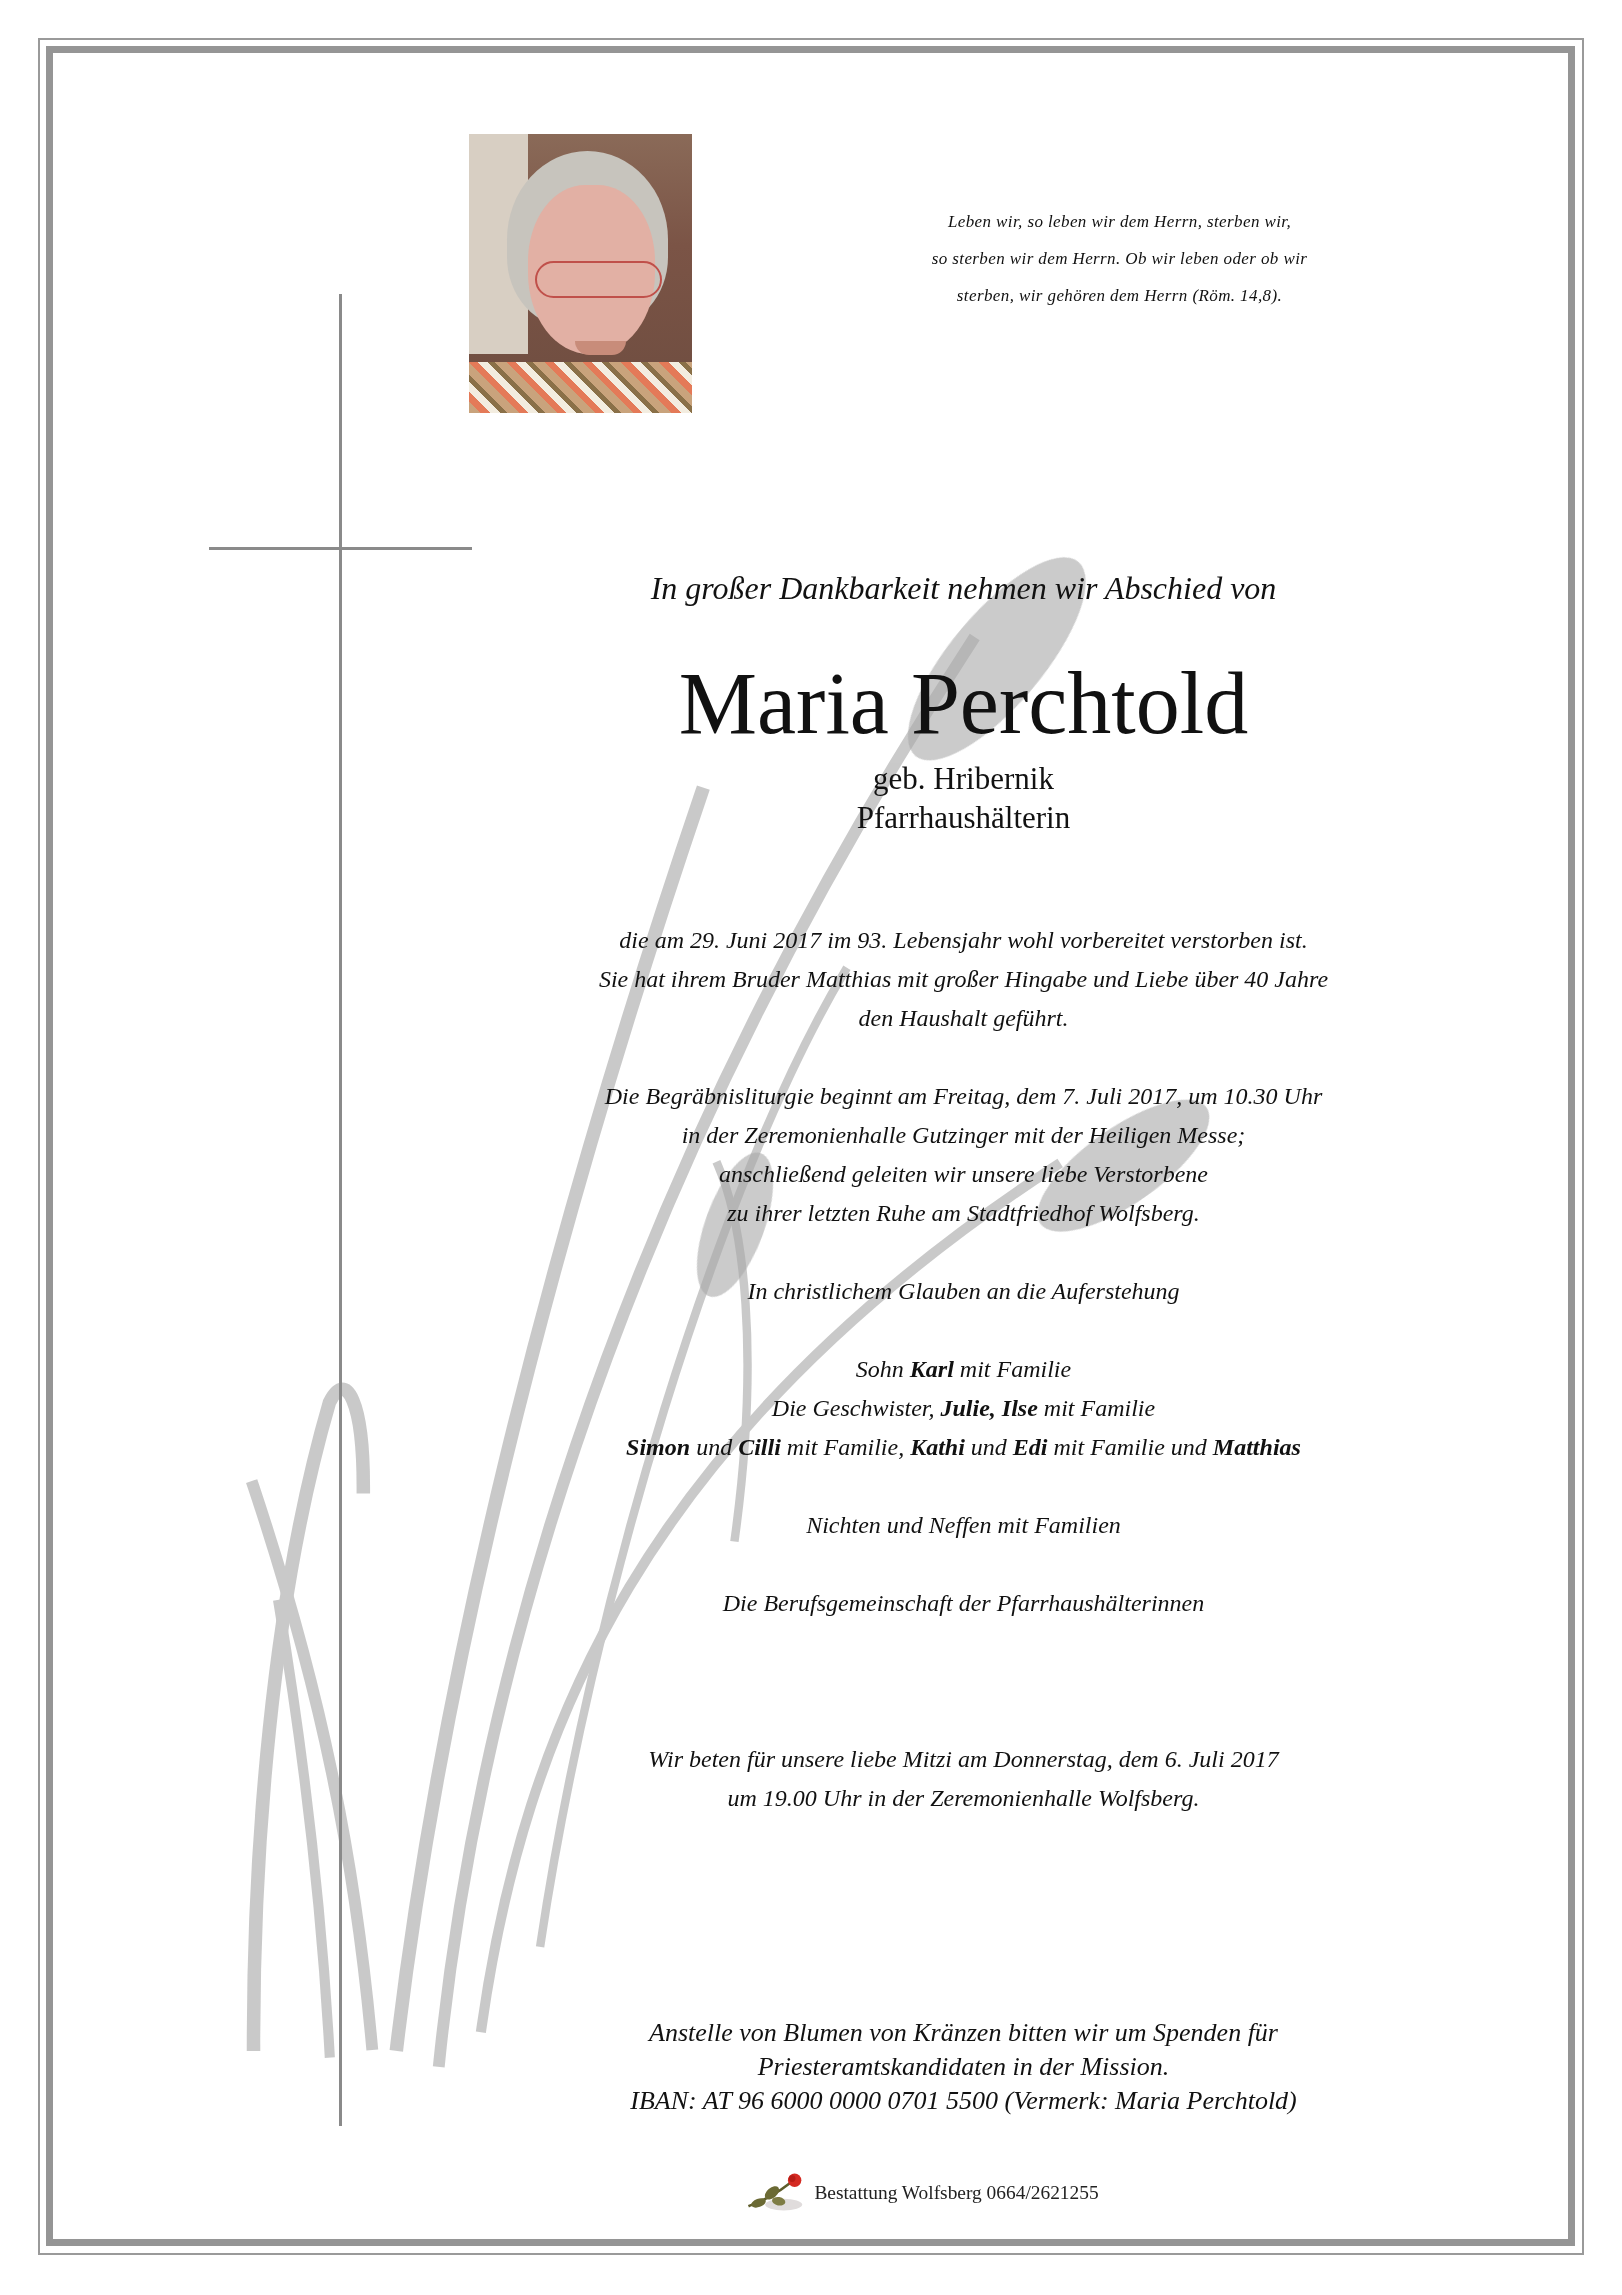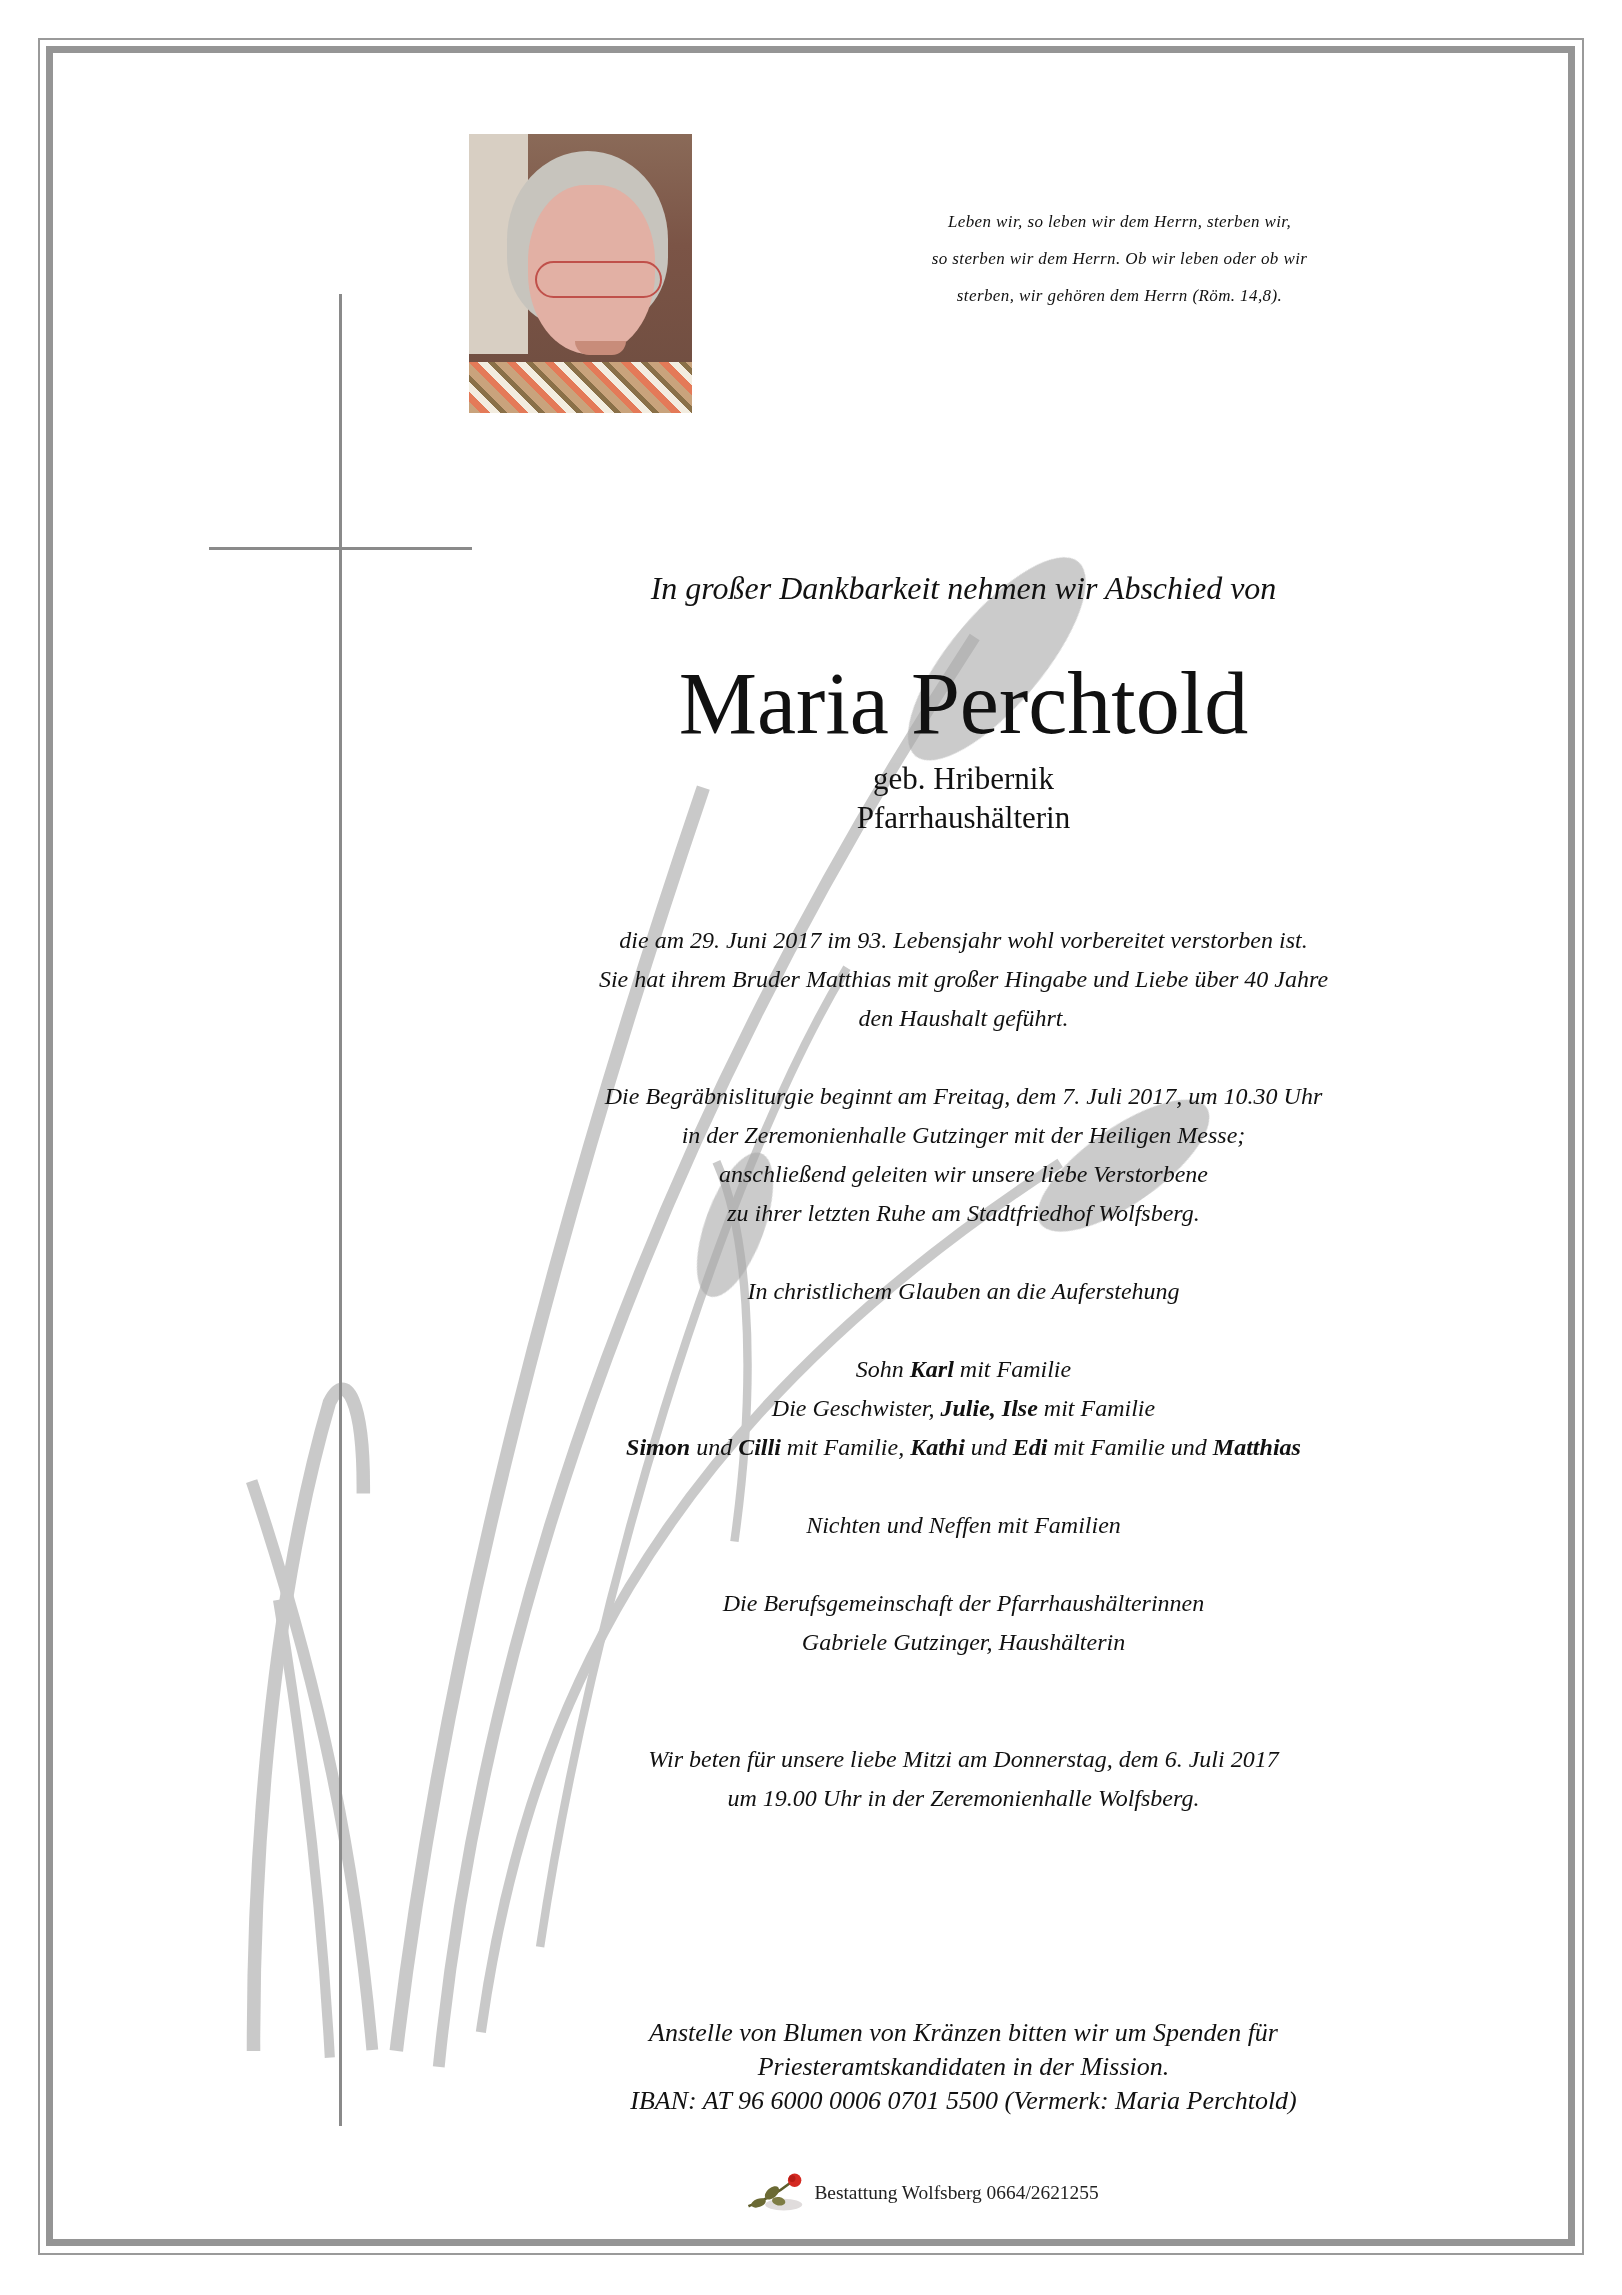--- a/index.html
+++ b/index.html
@@ -109,32 +109,31 @@
   </div>
   <div>
     <span class="b">Simon</span><span> und </span><span class="b">Cilli</span><span> mit Familie, </span><span class="b">Kathi</span><span> und </span><span class="b">Edi</span><span> mit Familie und </span><span class="b">Matthias</span>
   </div>
 </div>
 
 <div class="center body p5">Nichten und Neffen mit Familien</div>
 
 <div class="center body p6">
   <div>Die Berufsgemeinschaft der Pfarrhaushälterinnen</div>
-  <div>Gabriele Gutzinger, Haushälterin</div>
 </div>
 
 <div class="center body p7">
   <div>Wir beten für unsere liebe Mitzi am Donnerstag, dem 6. Juli 2017</div>
   <div>um 19.00 Uhr in der Zeremonienhalle Wolfsberg.</div>
 </div>
 
 <div class="center donation">
   <div>Anstelle von Blumen von Kränzen bitten wir um Spenden für</div>
   <div>Priesteramtskandidaten in der Mission.</div>
-  <div>IBAN: AT 96 6000 0006 0701 5500  (Vermerk: Maria Perchtold)</div>
+  <div>IBAN: AT 96 6000 0000 0701 5500  (Vermerk: Maria Perchtold)</div>
 </div>
 
 <div class="footer">
   <svg width="68" height="42" viewBox="0 0 80 50">
     <ellipse cx="48" cy="40" rx="22" ry="7" fill="#e0dcdc"></ellipse>
     <path d="M6 42 C 20 36, 36 30, 56 14" stroke="#5e5d2c" stroke-width="3" fill="none"></path>
     <ellipse cx="18" cy="38" rx="9" ry="5" fill="#6b6a34" transform="rotate(-20 18 38)"></ellipse>
     <ellipse cx="34" cy="26" rx="10" ry="6" fill="#6b6a34" transform="rotate(-40 34 26)"></ellipse>
     <ellipse cx="42" cy="36" rx="8" ry="5" fill="#7e7c44" transform="rotate(10 42 36)"></ellipse>
     <circle cx="61" cy="11" r="8" fill="#d42a22"></circle>

